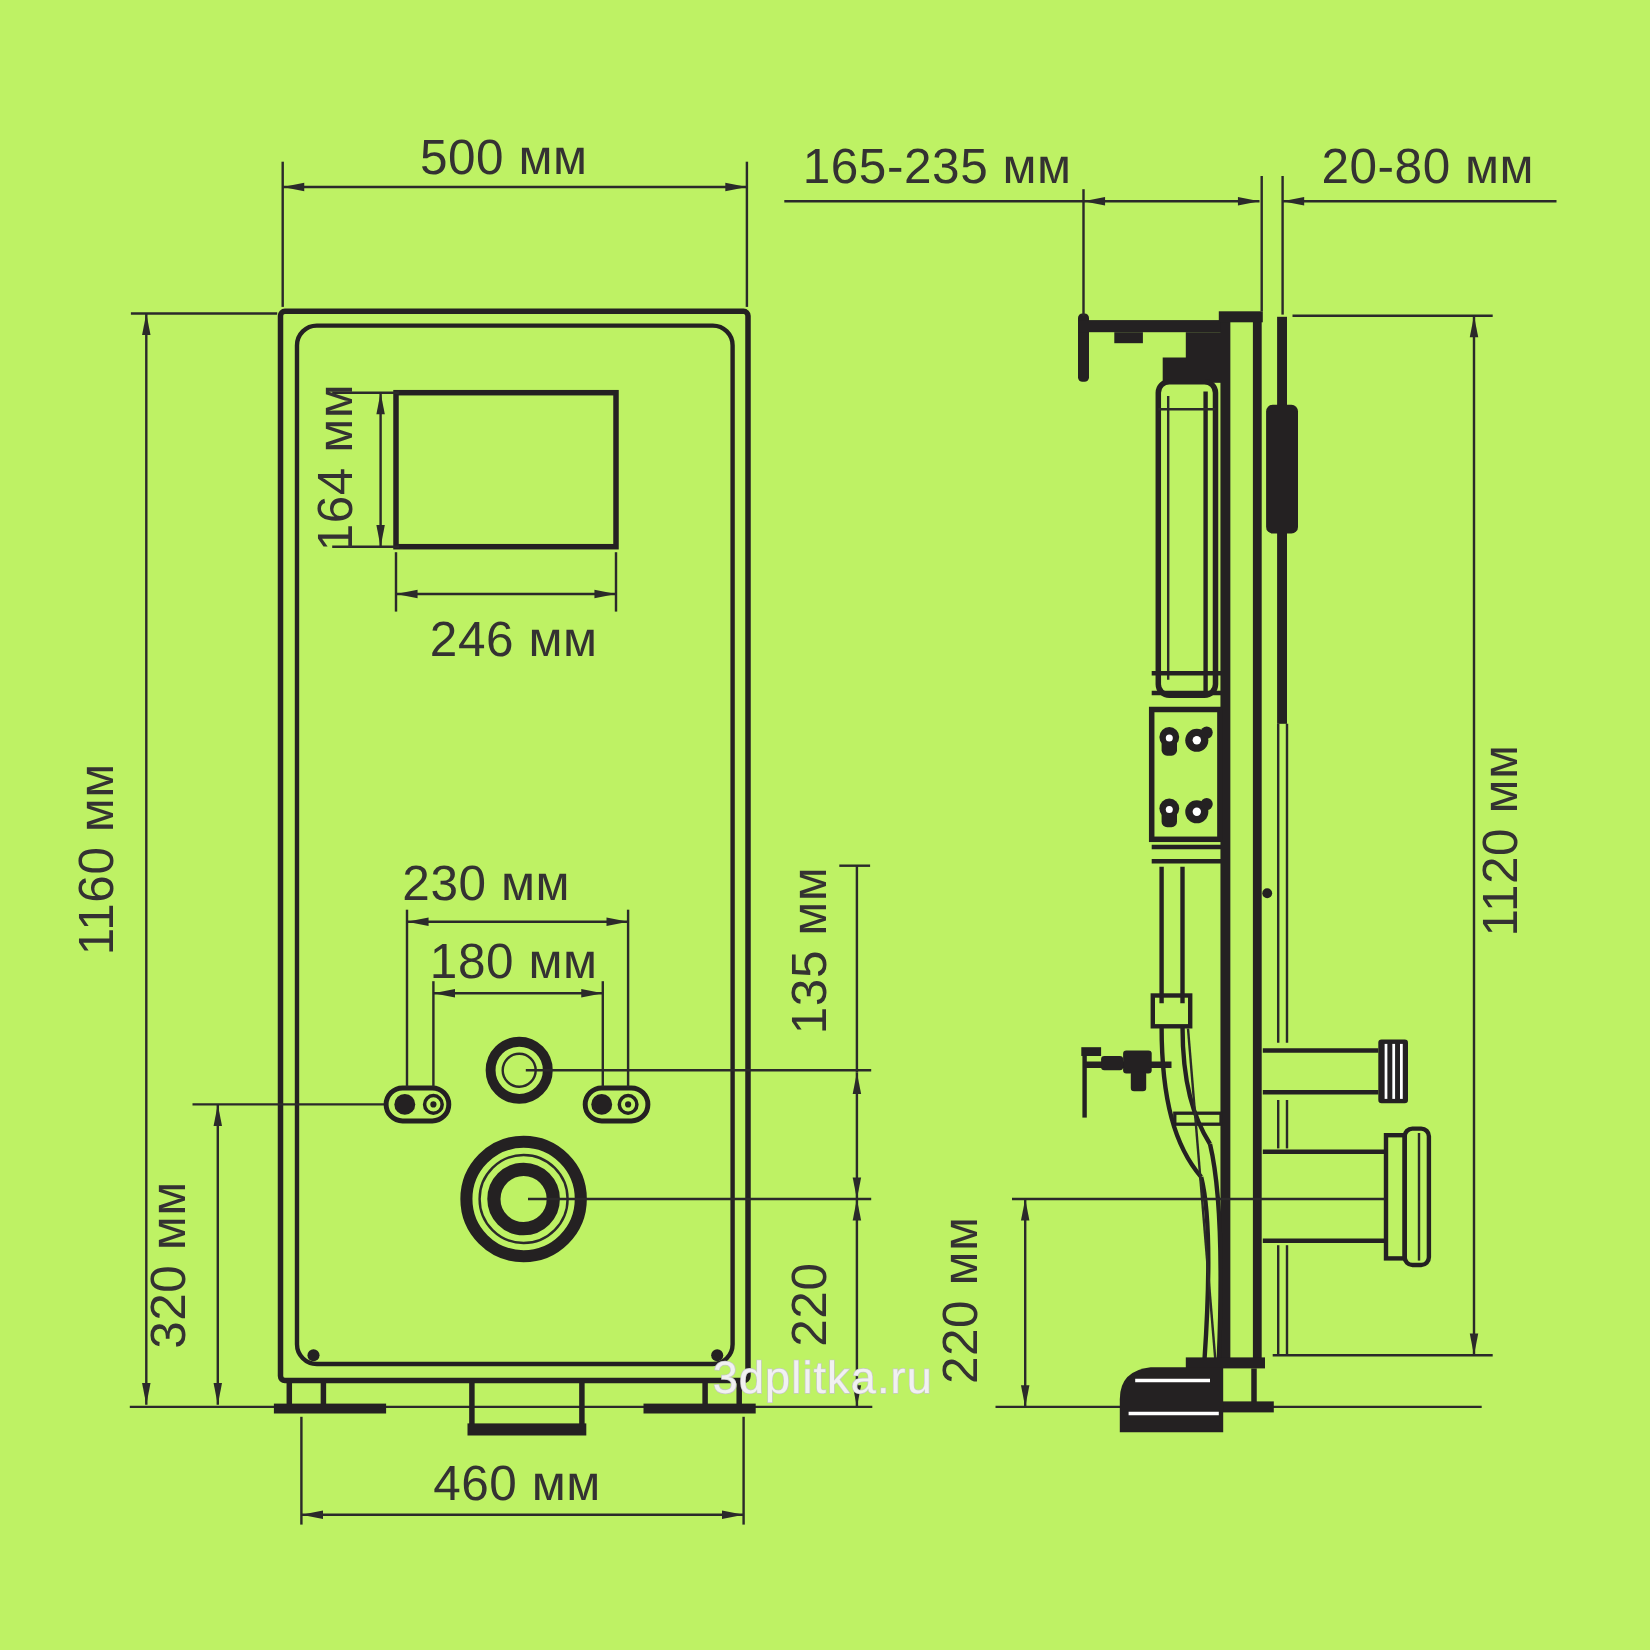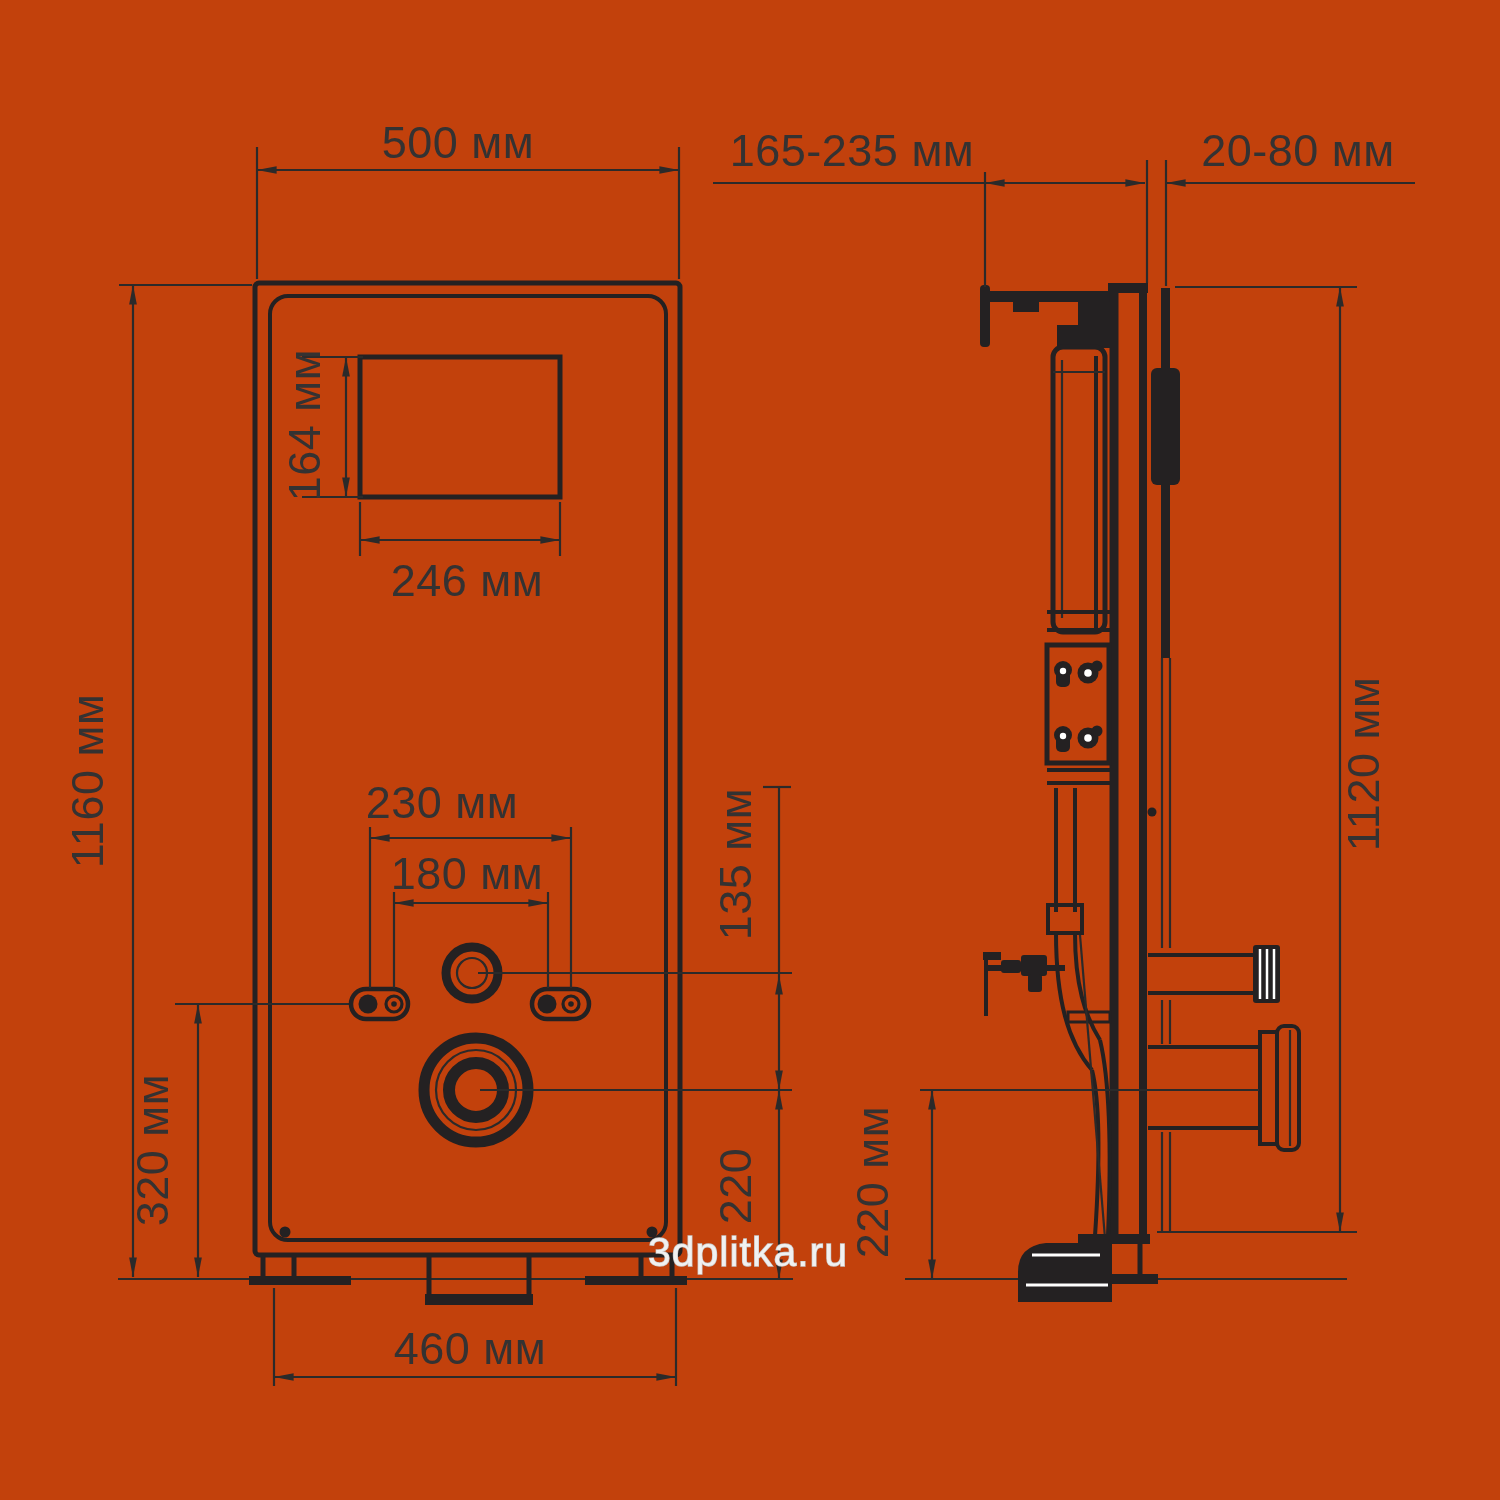--- a/index.html
+++ b/index.html
@@ -1,16 +1,16 @@
 <!DOCTYPE html>
 <html><head>
 <meta charset="utf-8">
 <style>
   html,body{margin:0;padding:0;background:#ffffff;}
-  .stage{width:1500px;height:1500px;background:#c2410c;position:relative;overflow:hidden;}
+  .stage{width:1500px;height:1500px;background:#bef264;position:relative;overflow:hidden;}
   svg{display:block;}
   .dim-line{stroke:#2b2a2a;stroke-width:2.2;fill:none;}
   .thin{stroke:#2b2a2a;stroke-width:2.2;fill:none;}
   .draw4{stroke:#242122;stroke-width:4;fill:none;}
   .draw5{stroke:#242122;stroke-width:5;fill:none;}
   .blk{fill:#242122;stroke:none;}
   .wht{stroke:#ffffff;fill:none;}
   text.dim{font-family:"Liberation Sans", sans-serif;font-size:45px;fill:#343232;letter-spacing:0.5px;}
   text.mark{font-family:"Liberation Sans", sans-serif;font-size:41px;fill:#f1f1f1;stroke:#c7c7c7;stroke-width:1.3;paint-order:stroke fill;letter-spacing:1px;}
 </style>

